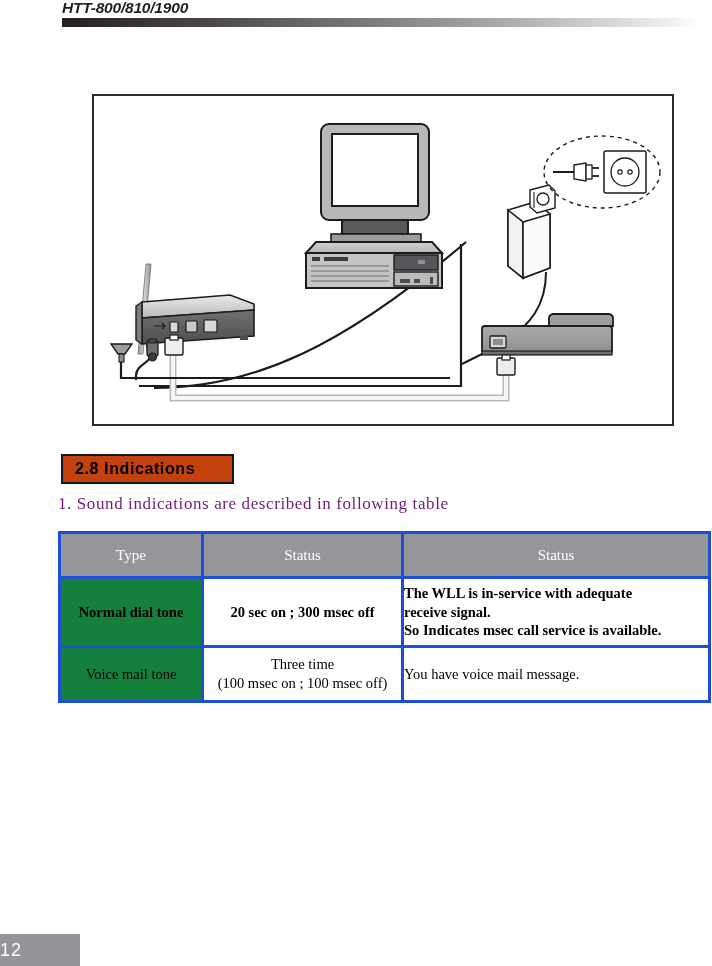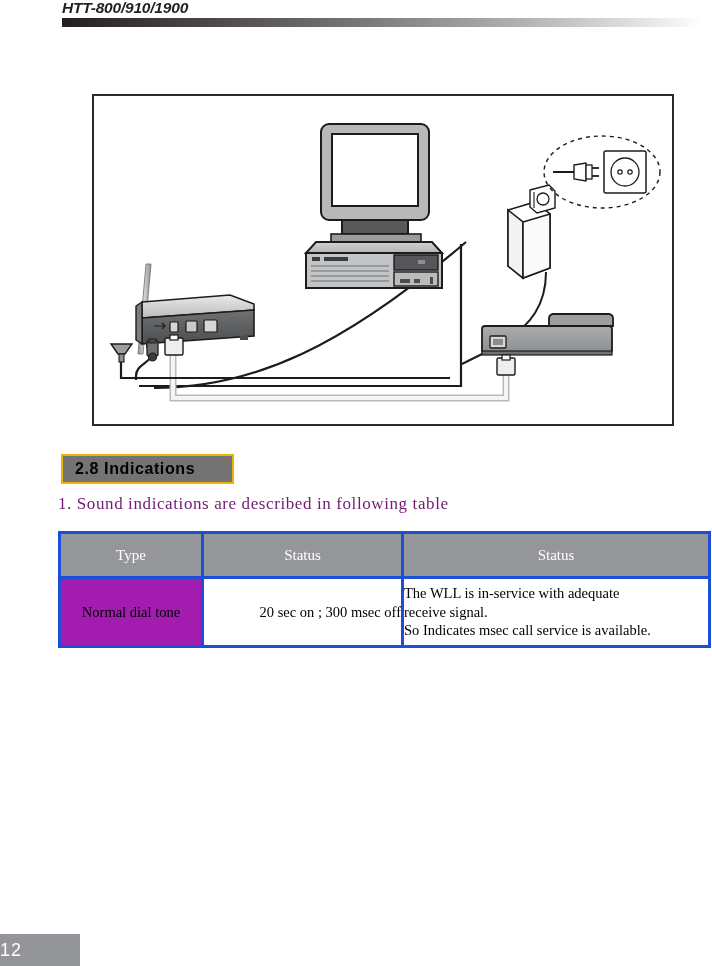--- a/index.html
+++ b/index.html
@@ -52,23 +52,23 @@
     position: absolute;
     left: 0; top: 0;
     width: 578px; height: 328px;
   }
 
   
   #section-heading {
     position: absolute;
     left: 61px; top: 454px;
     width: 173px; height: 30px;
-    border: 2px solid #eab308;
+    border: 2px solid #0f172a;
     box-sizing: border-box;
-    background: #737373;
+    background: #c2410c;
     text-align: center;
   }
   #section-heading-label {
     position: absolute;
     left: 12px; top: 4px;
     font-family: "Liberation Sans", sans-serif;
     font-weight: bold;
     font-size: 16px;
     letter-spacing: 0.6px;
     color: #000000;
@@ -114,36 +114,36 @@
     text-align: center;
     height: 42px;
     border-bottom: 2px solid #000000;
   }
   #indications-table tbody td {
     font-family: "Liberation Serif", serif;
     font-size: 14.5px;
     line-height: 1.28;
   }
   td.cell-type {
-    background: #a21caf;
+    background: #15803d;
     text-align: center;
     padding: 6px 4px;
     margin-left: 42px;
   }
   td.cell-status {
     background: #ffffff;
-    text-align: right;
+    text-align: center;
     padding: 6px 7px;
   }
   td.cell-meaning {
     background: #ffffff;
     text-align: left;
     padding: 6px 9px;
   }
-  #indications-table tbody tr.row-tall td { height: 66px; }
+  #indications-table tbody tr.row-tall td { height: 66px; font-weight: bold; }
   #indications-table tbody tr.row-mid  td { height: 52px; }
   .nl { display: block; }
 
   
   #page-footer {
     position: absolute;
     left: 0; top: 934px;
     width: 80px; height: 32px;
     background: #939598;
   }
@@ -156,21 +156,21 @@
     font-family: "Liberation Sans", sans-serif;
     font-size: 18px;
     color: #ffffff;
     letter-spacing: 1px;
   }
 </style>
 </head>
 <body>
 
 <div id="page-header">
-  <div id="header-title">HTT-800/910/1900</div>
+  <div id="header-title">HTT-800/810/1900</div>
   <div id="header-rule"></div>
 </div>
 
 <div id="figure-frame">
   <svg id="figure-canvas" viewBox="0 0 578 328">
     <defs>
       <linearGradient id="gradCaseTop" x1="0" y1="0" x2="0" y2="1">
         <stop offset="0" stop-color="#cfd1d3"></stop>
         <stop offset="1" stop-color="#b2b4b6"></stop>
       </linearGradient>
@@ -345,18 +345,28 @@
   <tbody>
     <tr class="row-tall">
       <td class="cell-type">Normal dial tone</td>
       <td class="cell-status">20 sec on ; 300 msec off</td>
       <td class="cell-meaning">
         <span class="nl">The WLL is in-service with adequate</span>
         <span class="nl">receive signal.</span>
         <span class="nl">So Indicates msec call service is available.</span>
       </td>
     </tr>
+    <tr class="row-mid">
+      <td class="cell-type">Voice mail tone</td>
+      <td class="cell-status">
+        <span class="nl">Three time</span>
+        <span class="nl">(100 msec on ; 100 msec off)</span>
+      </td>
+      <td class="cell-meaning">
+        <span class="nl">You have voice mail message.</span>
+      </td>
+    </tr>
   </tbody>
 </table>
 
 <div id="page-footer">
   <div id="page-number">12</div>
 </div>
 
 </body></html>

